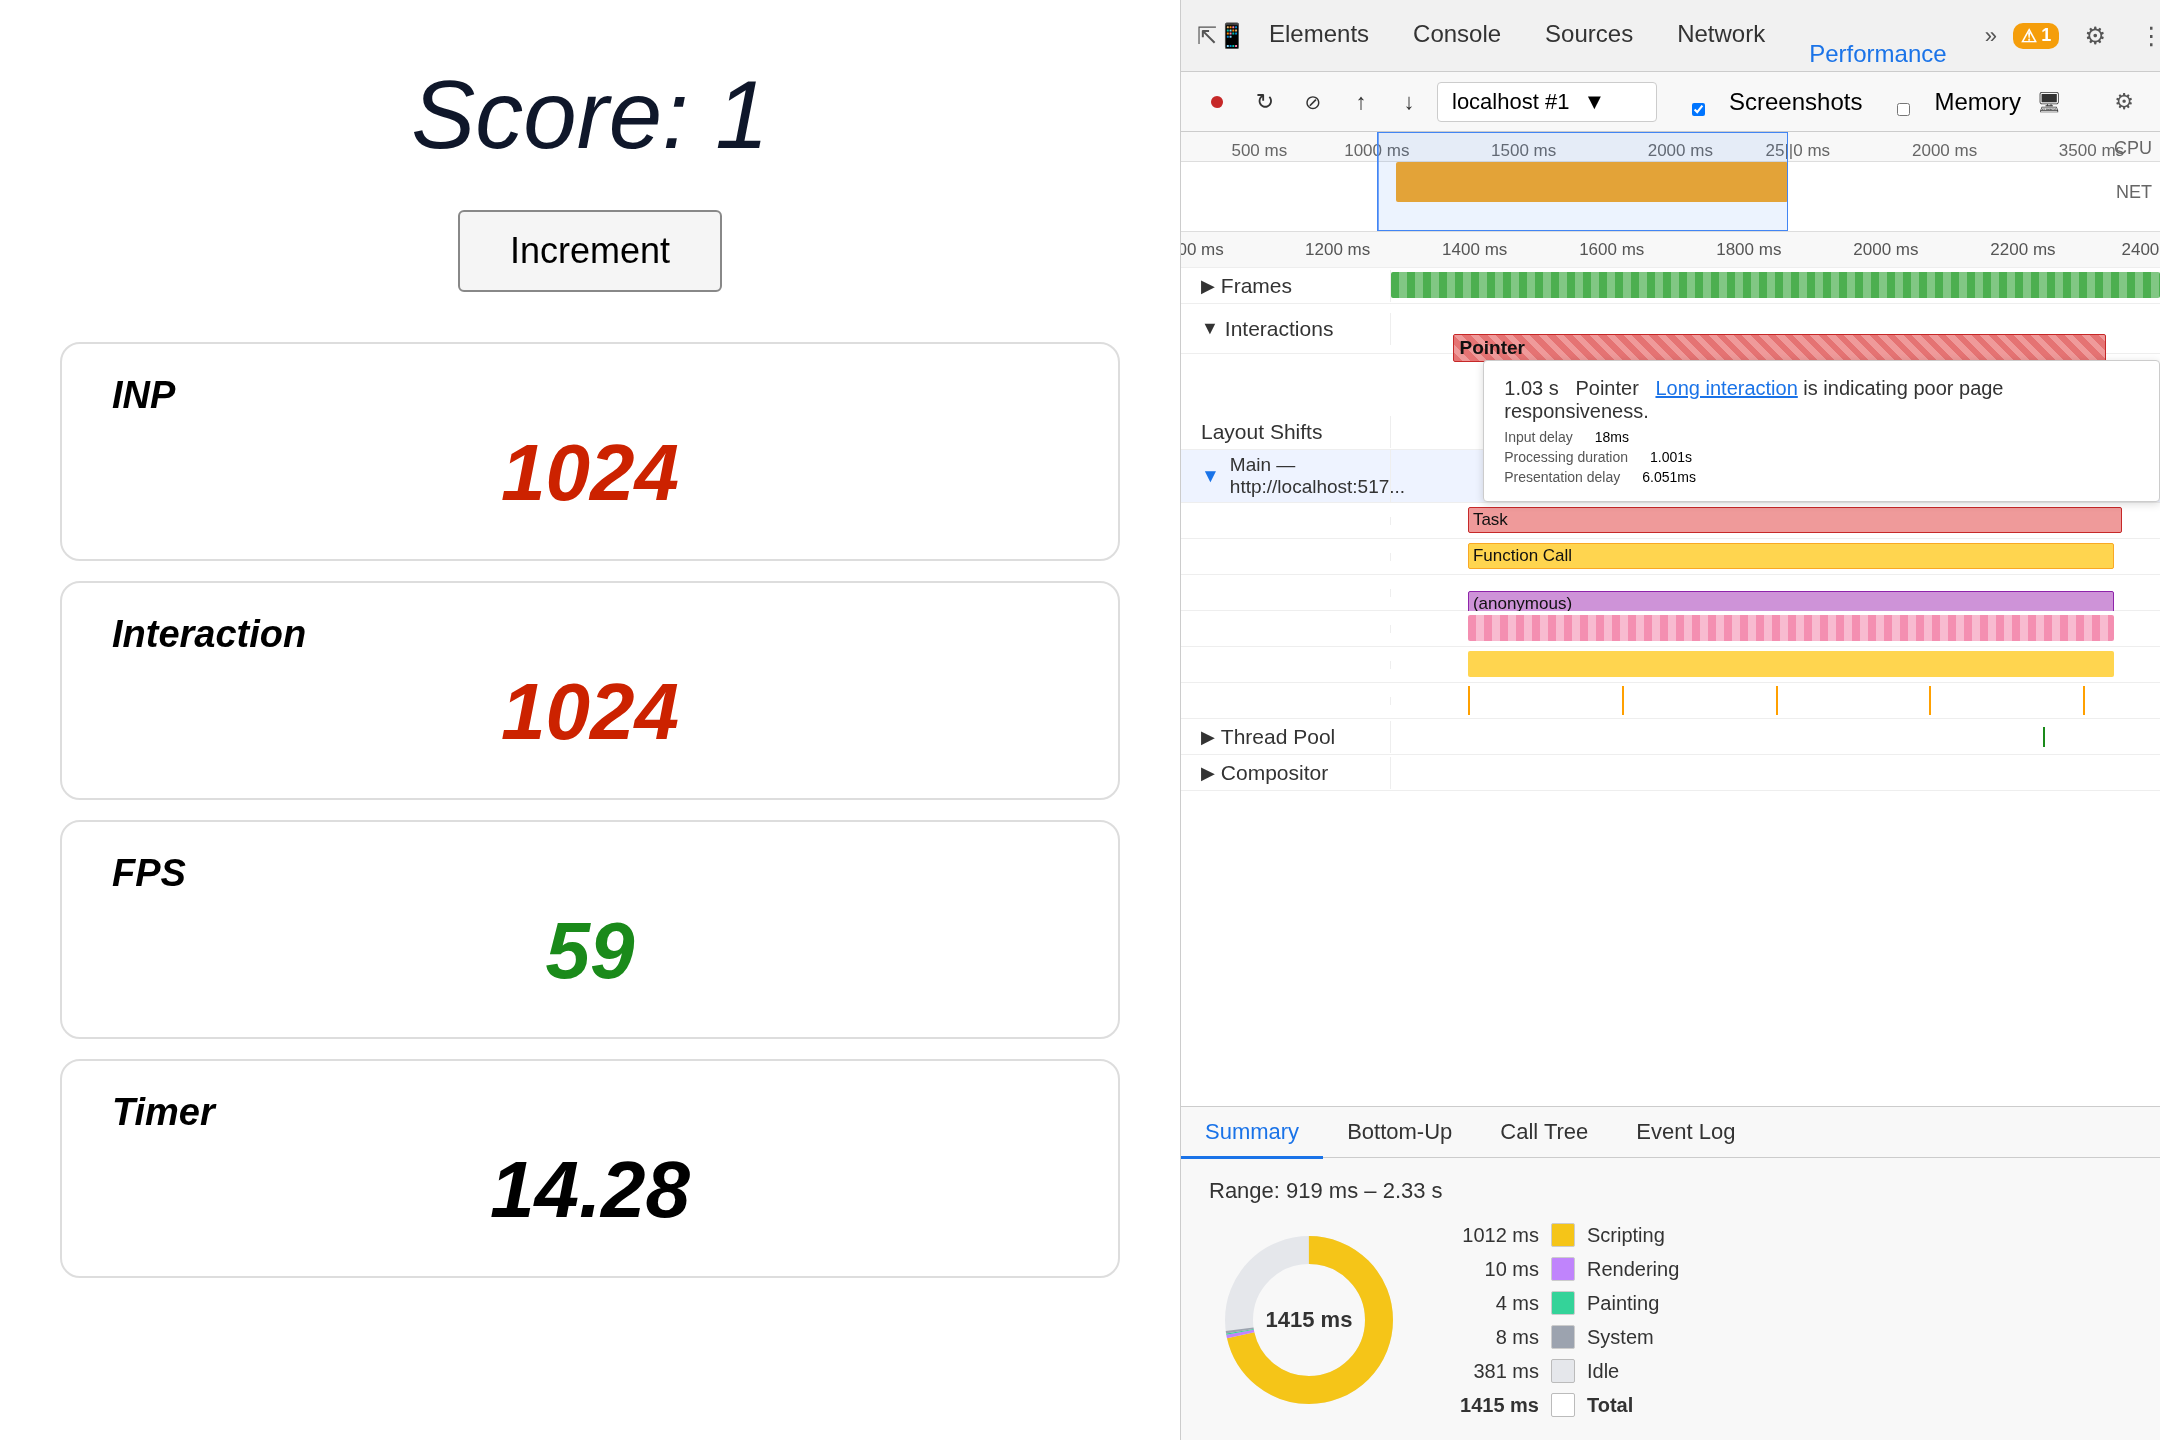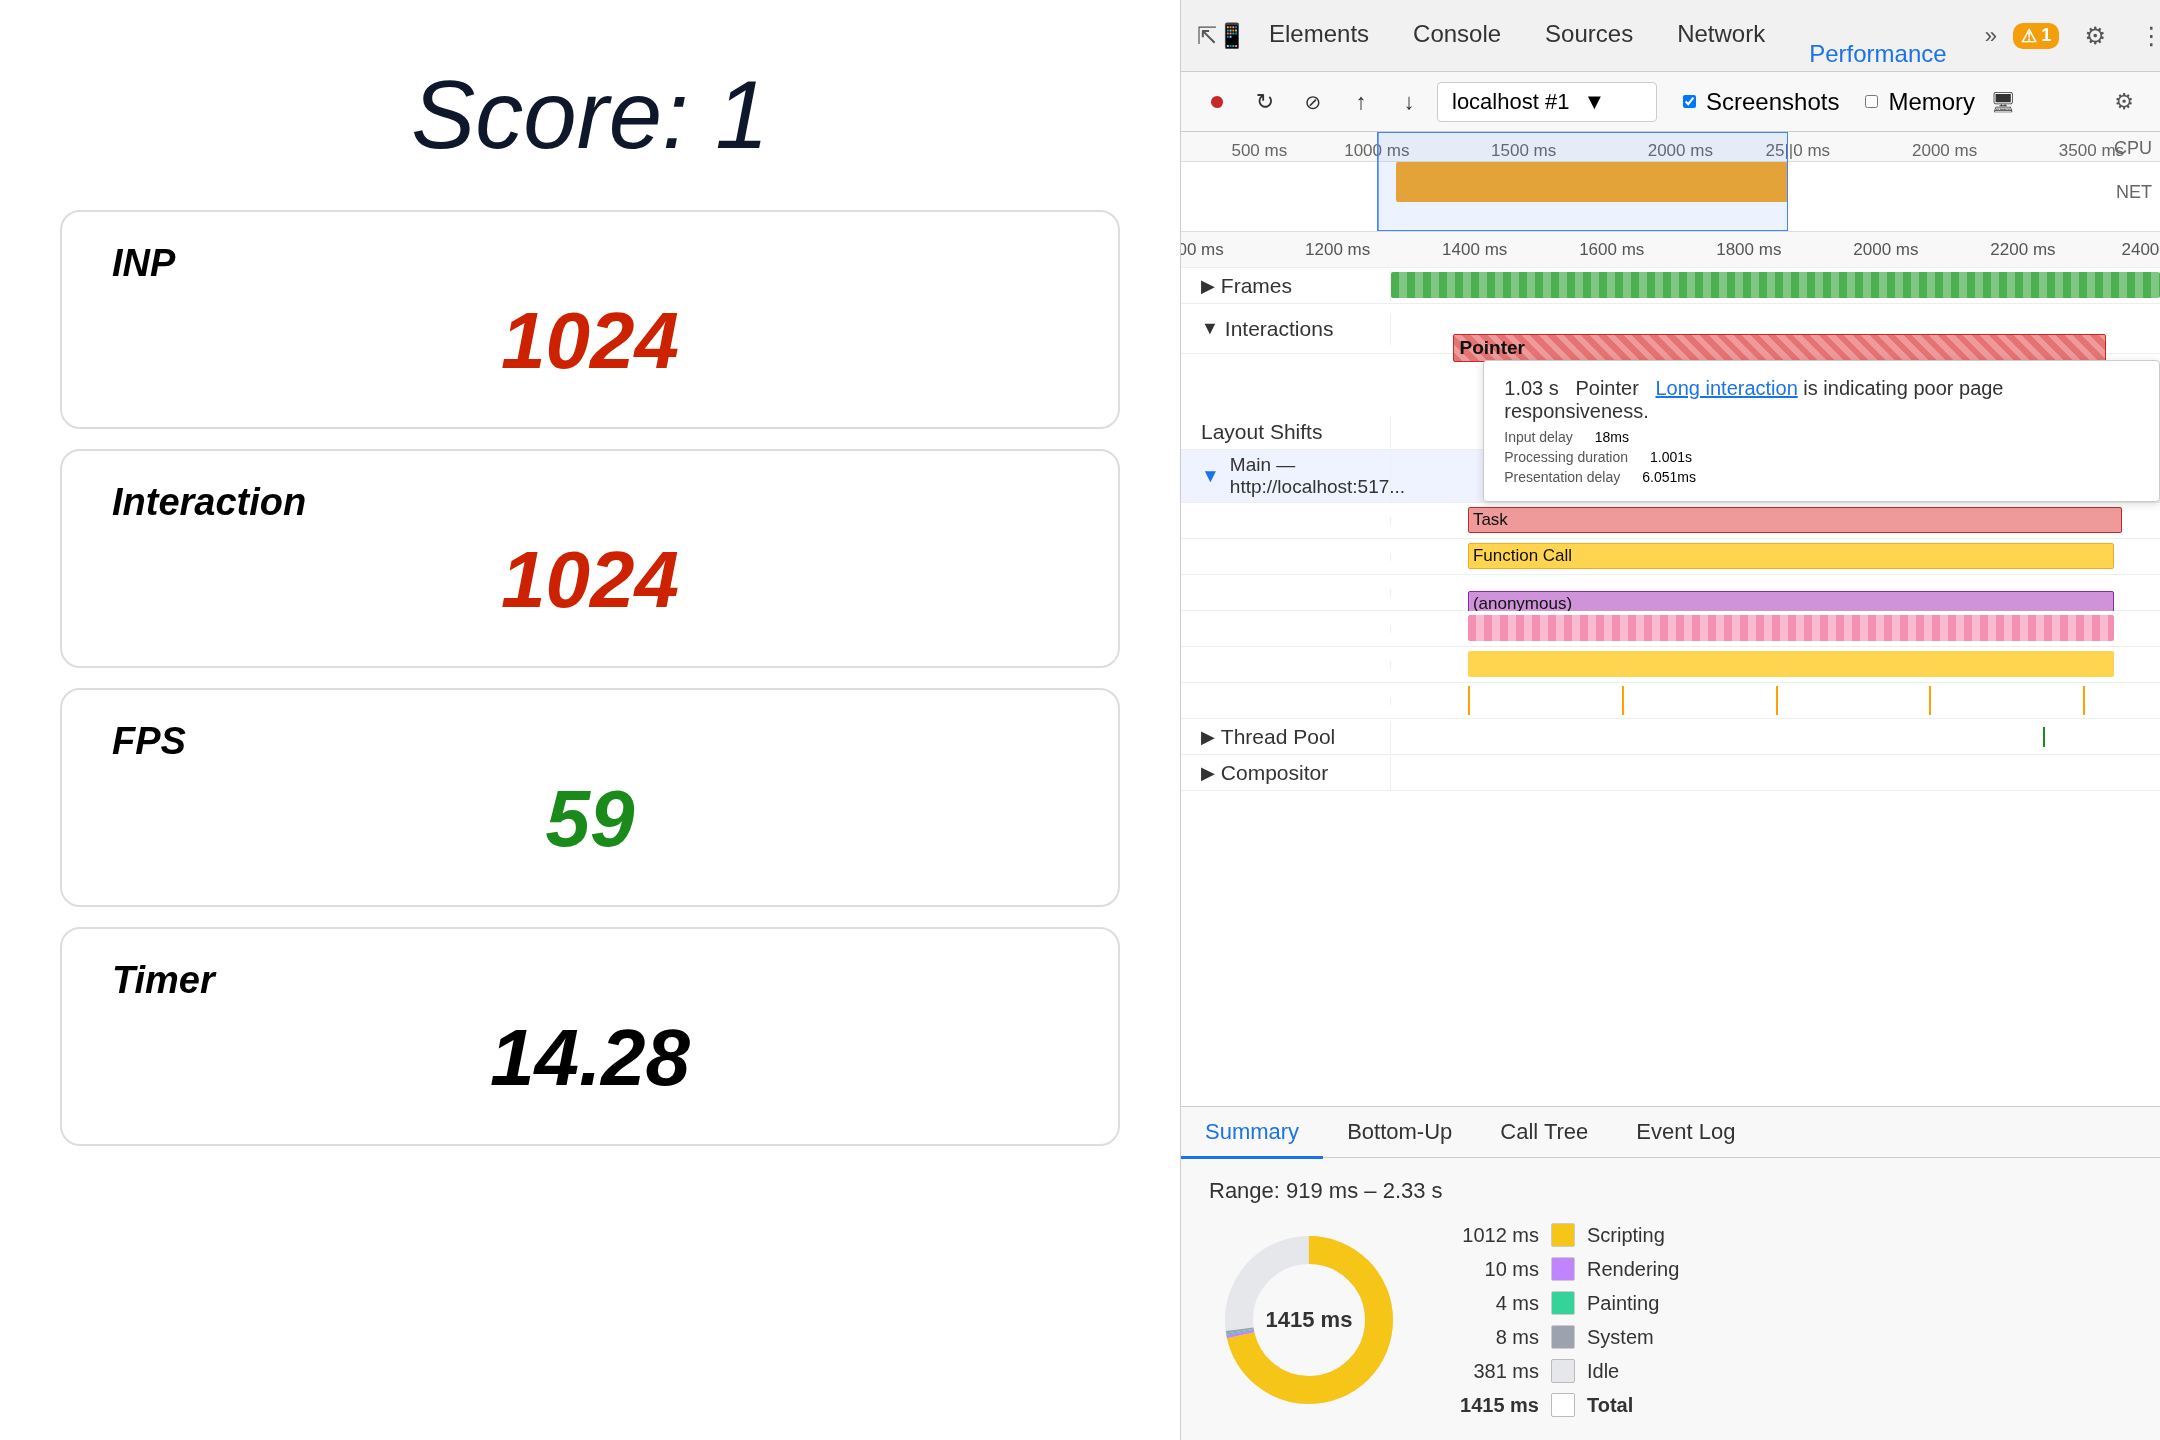--- a/index.html
+++ b/index.html
@@ -180,23 +180,23 @@
       padding: 6px 14px;
       font-size: 22px;
       display: flex;
       align-items: center;
       gap: 8px;
       min-width: 220px;
     }
 
     .toolbar-checkbox-group {
       display: flex;
-      align-items: center;
-      gap: 10px;
-      margin-left: 18px;
+      align-items: flex-end;
+      gap: 24px;
+      margin-left: 27px;
     }
 
     .toolbar-gear {
       margin-left: auto;
       font-size: 22px;
       cursor: pointer;
       color: #555;
     }
 
     
@@ -576,20 +576,21 @@
     .collapse-arrow {
       cursor: pointer;
       font-size: 18px;
     }
   </style>
 </head>
 <body>
 
 <div class="left-panel">
   <div class="score-title">Score:  1</div>
+  <button class="increment-btn">Increment</button>
 
   <div class="metric-card">
     <div class="metric-label">INP</div>
     <div class="metric-value red">1024</div>
   </div>
 
   <div class="metric-card">
     <div class="metric-label">Interaction</div>
     <div class="metric-value red">1024</div>
   </div>

